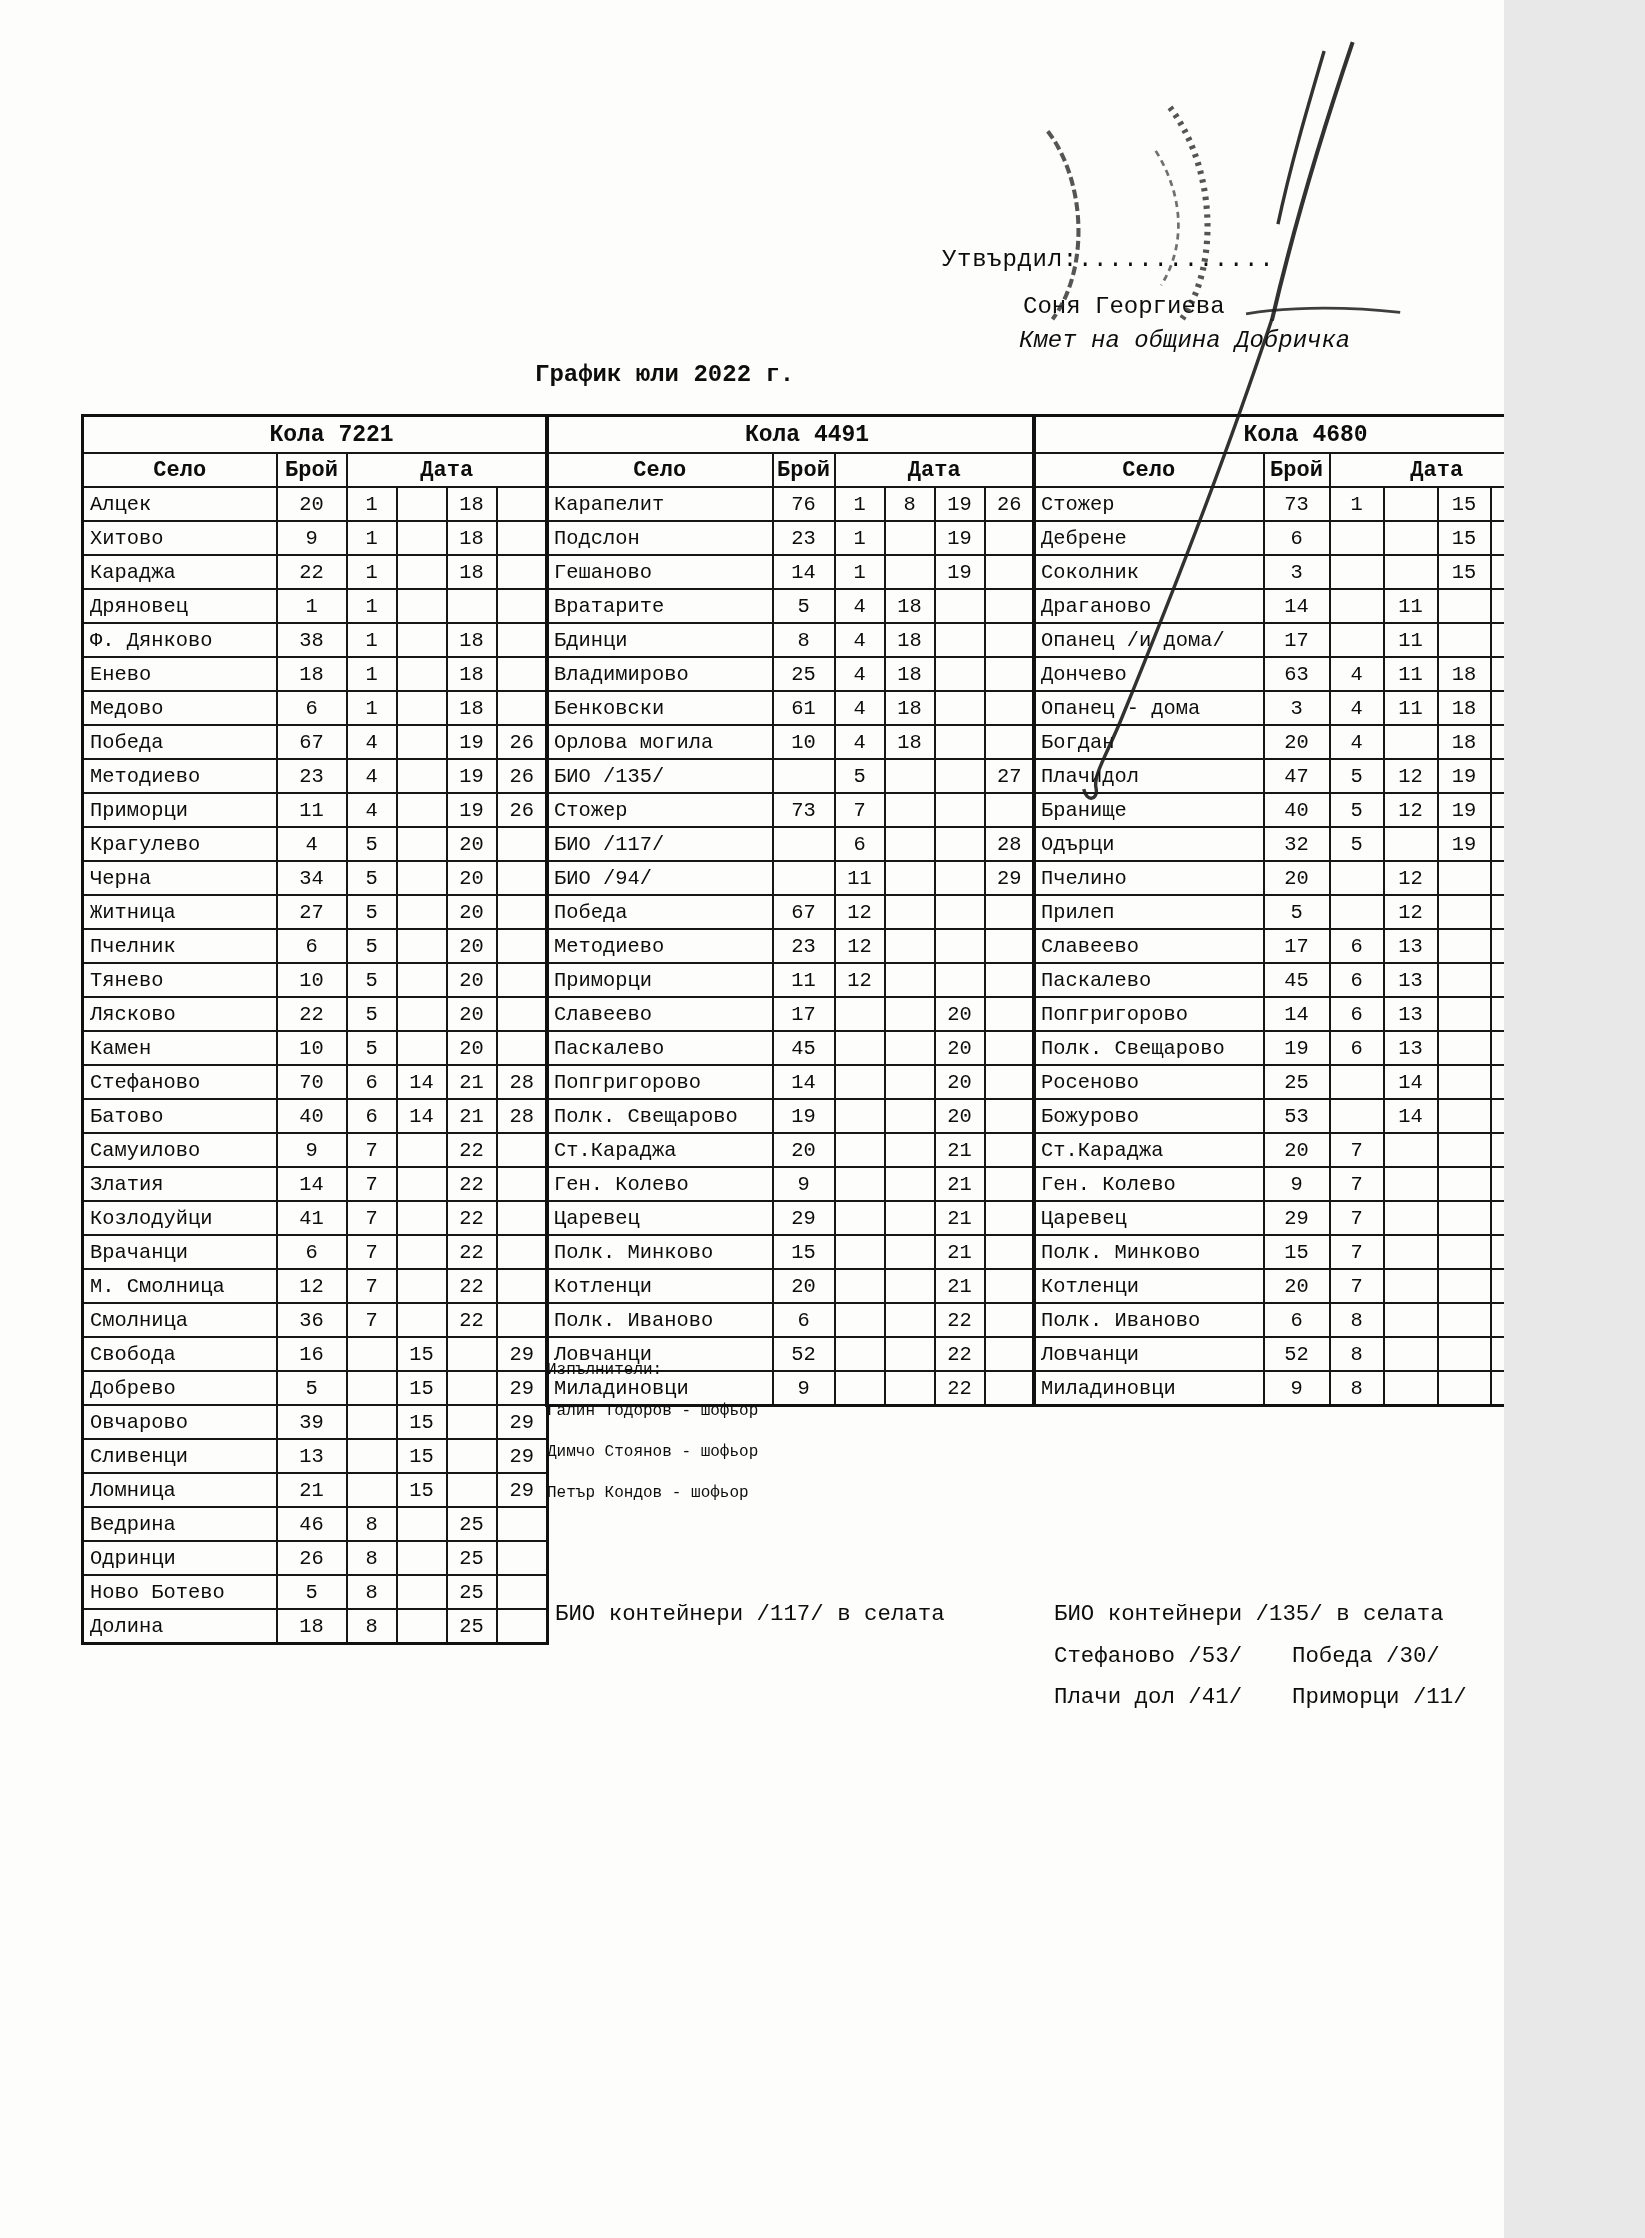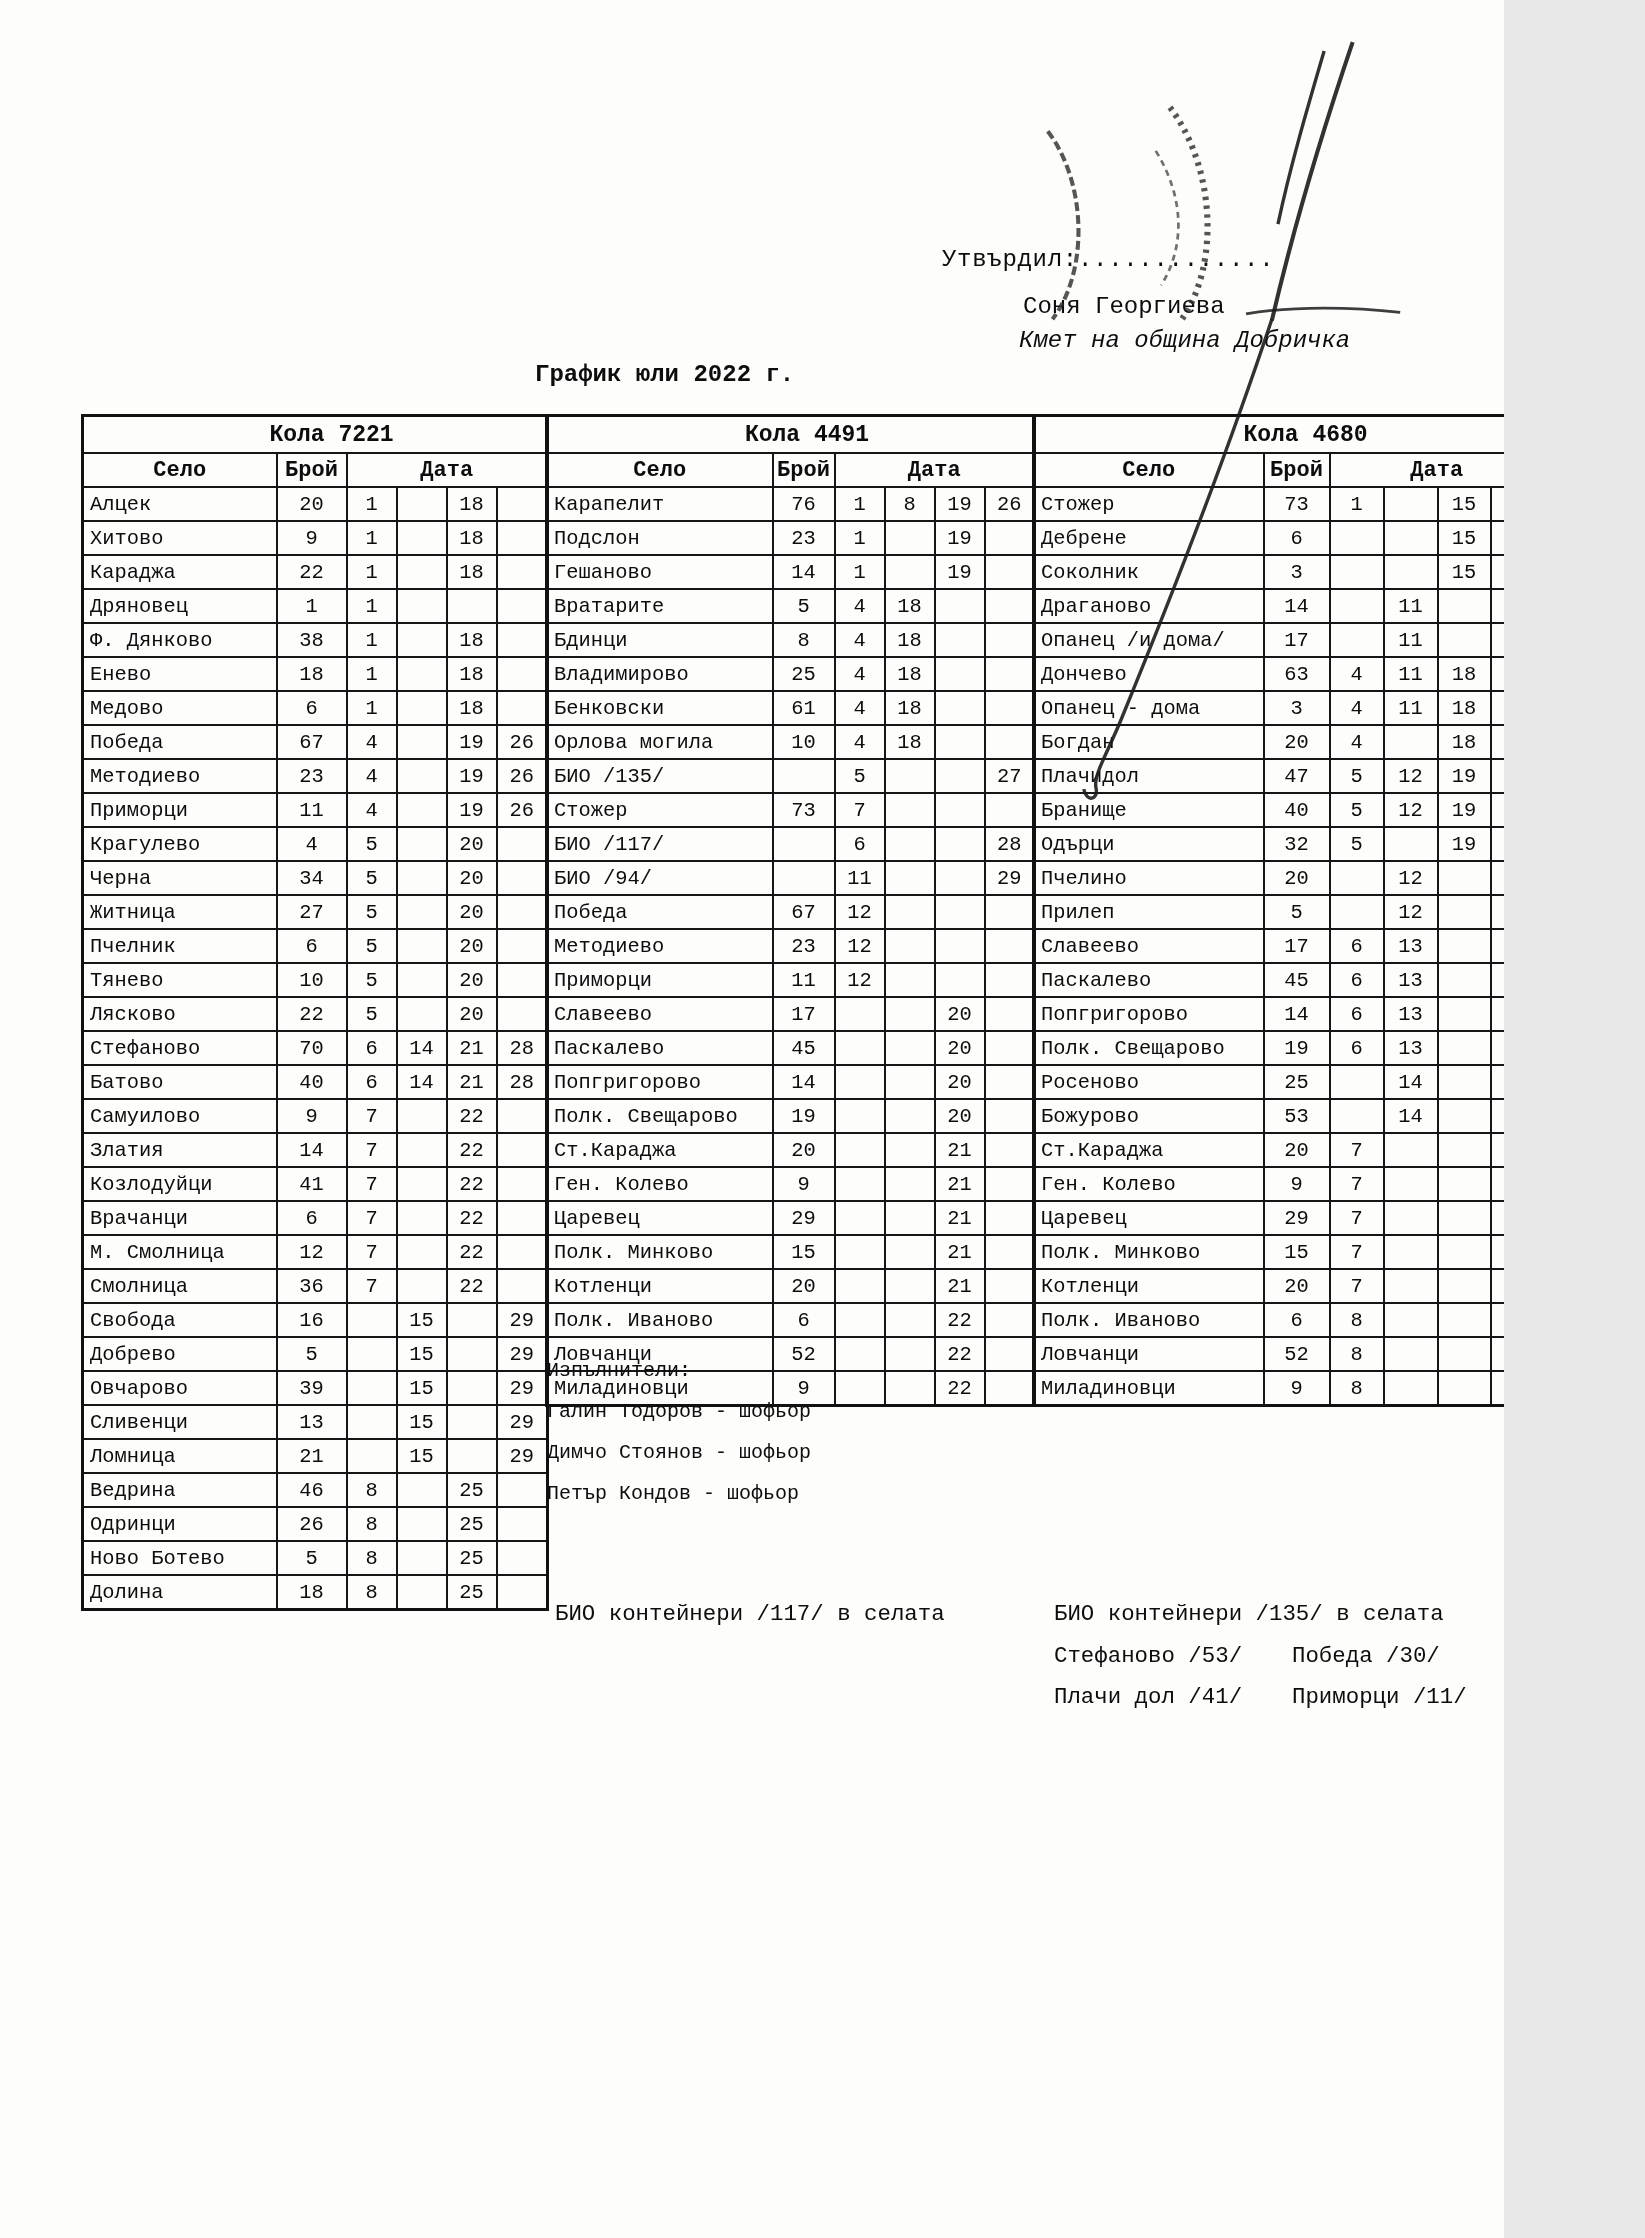--- a/index.html
+++ b/index.html
@@ -19,21 +19,21 @@
   .tw3{left:1032px;width:509px;}
   table.sched{border-collapse:collapse;table-layout:fixed;width:100%;}
   table.sched th,table.sched td{border:2px solid #161616;overflow:hidden;white-space:nowrap;}
   table.sched{border:3.4px solid #111;}
   .t-title th{font-size:23px;font-weight:bold;height:33px;border-bottom:2.7px solid #111;text-align:center;padding-left:34px;}
   .t-colhead th{font-size:22px;font-weight:bold;height:30px;text-align:center;border-bottom:2.7px solid #111;}
   table.sched td{height:32px;font-size:20.4px;}
   td.village{text-align:left;padding:0 2.7px 0 6.1px;}
   td.num{text-align:center;padding:0;}
   
-  .exec{left:547px;top:1350px;font-size:20px;line-height:41px;}
+  .exec{left:547px;top:1350px;font-size:16px;line-height:41px;}
   
   .note{font-size:22.4px;}
   .note .note-title{line-height:43px;}
   .note .note-grid{display:grid;grid-template-columns:238px 238px;}
   .note .note-grid div{line-height:41px;}
   .note1{left:555px;top:1593px;}
   .note2{left:1054px;top:1593px;}
   .note3{left:1054px;top:1736px;}
   .overlay{position:absolute;left:0;top:0;pointer-events:none;}
 </style>
@@ -185,20 +185,28 @@
             <td class="village">Тянево</td>
             <td class="num">10</td>
             <td class="num">5</td>
             <td class="num"></td>
             <td class="num">20</td>
             <td class="num"></td>
           </tr>
           <tr>
             <td class="village">Лясково</td>
             <td class="num">22</td>
+            <td class="num">5</td>
+            <td class="num"></td>
+            <td class="num">20</td>
+            <td class="num"></td>
+          </tr>
+          <tr>
+            <td class="village">Камен</td>
+            <td class="num">10</td>
             <td class="num">5</td>
             <td class="num"></td>
             <td class="num">20</td>
             <td class="num"></td>
           </tr>
           <tr>
             <td class="village">Стефаново</td>
             <td class="num">70</td>
             <td class="num">6</td>
             <td class="num">14</td>

